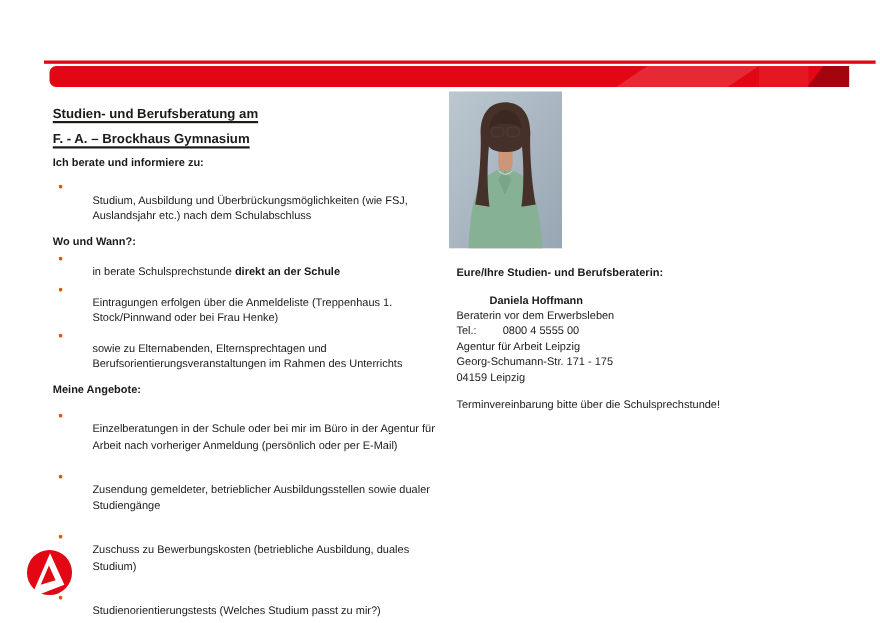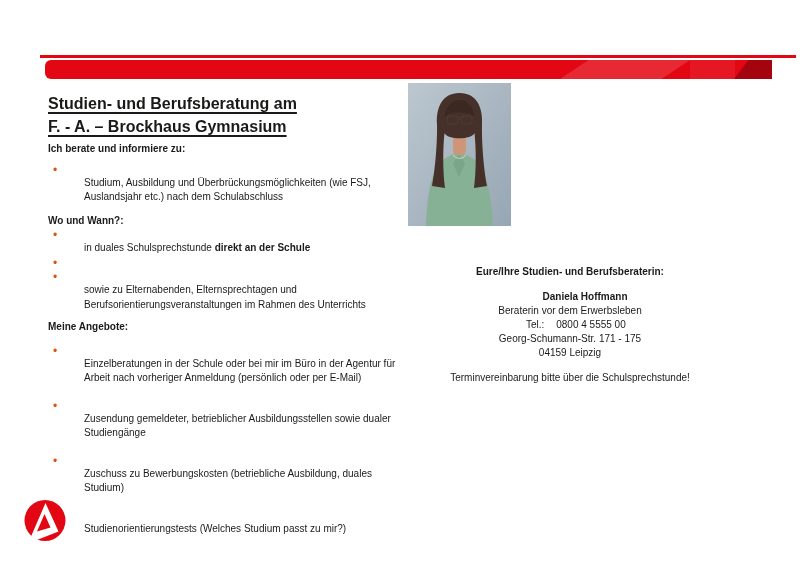--- a/index.html
+++ b/index.html
@@ -24,36 +24,36 @@
     background:rgba(255,255,255,0.07);
   }
   .banner-seg-dark {
     position:absolute; right:0; top:0; width:38px; height:19px;
     background:rgba(0,0,0,0.28);
     clip-path:polygon(38% 0, 100% 0, 100% 100%, 0 100%);
   }
 
   
   .left-col { position:absolute; left:48px; top:92px; width:348px; font-size:10px; line-height:14.5px; }
-  .doc-title { margin:0 0 4px 0; font-size:16px; line-height:23px; font-weight:bold; }
+  .doc-title { margin:0 0 4px 0; font-size:12px; line-height:23px; font-weight:bold; }
   .doc-title .tl { display:block; width:max-content; text-decoration:underline; text-decoration-thickness:1.5px; text-underline-offset:3px; }
   .sec-head { font-weight:bold; }
   .sec-1 .sec-head { margin-bottom:6px; }
   .sec-2 { margin-top:9px; }
   .sec-3 { margin-top:8px; }
   .sec-3 .sec-head { margin-bottom:9px; }
   .li { display:flex; align-items:flex-start; }
   .sec-3 .li { margin-bottom:13px; }
   .dot { flex:0 0 31px; padding-left:5px; color:var(--bullet); font-size:12px; line-height:14.5px; }
   .li-text { flex:1;margin-top:13px; }
   .li-text b { font-weight:bold; }
 
   
   .photo { position:absolute; left:408px; top:83px; width:103px; height:143px; }
-  .right-col { position:absolute; left:415px; top:265px; width:310px; font-size:10px; line-height:14px;text-align:center; }
+  .right-col { position:absolute; left:415px; top:242px; width:310px; font-size:10px; line-height:14px; }
   .advisor-head { font-weight:bold; }
   .advisor-block { margin-top:11px; }
   .advisor-name { font-weight:bold;padding-left:30px; }
   .tel-label { display:inline-block; width:42px; }
   .advisor-note { margin-top:11px; font-weight:normal; }
 
   
   .footer-logo { position:absolute; left:23px; top:500px; display:flex; gap:8px; }
   .logo-text { font-size:18.5px; line-height:22px; font-weight:bold; letter-spacing:-0.2px; margin-top:2px; }
   .logo-text span { display:block; }
@@ -83,24 +83,25 @@
       <div class="li">
         <span class="dot">•</span>
         <span class="li-text"><span>Studium, Ausbildung und Überbrückungsmöglichkeiten (wie FSJ, Auslandsjahr etc.) nach dem Schulabschluss</span><b></b></span>
       </div>
     </div>
 
     <div class="sec sec-2">
       <div class="sec-head">Wo und Wann?:</div>
       <div class="li">
         <span class="dot">•</span>
-        <span class="li-text"><span>in duales Schulsprechstunde </span><b>direkt an der Schule</b></span>
+        <span class="li-text"><span>in berate Schulsprechstunde </span><b>direkt an der Schule</b></span>
       </div>
       <div class="li">
         <span class="dot">•</span>
+        <span class="li-text"><span>Eintragungen erfolgen über die Anmeldeliste (Treppenhaus 1. Stock/Pinnwand oder bei Frau Henke)</span><b></b></span>
       </div>
       <div class="li">
         <span class="dot">•</span>
         <span class="li-text"><span>sowie zu Elternabenden, Elternsprechtagen und Berufsorientierungsveranstaltungen im Rahmen des Unterrichts</span><b></b></span>
       </div>
     </div>
 
     <div class="sec sec-3">
       <div class="sec-head">Meine Angebote:</div>
       <div class="li">
@@ -151,20 +152,21 @@
   </div>
 
   <div class="right-col">
     <div class="advisor-head">Eure/Ihre Studien- und Berufsberaterin:</div>
     <div class="advisor-block">
       <div class="advisor-name">Daniela Hoffmann</div>
       <div>Beraterin vor dem Erwerbsleben</div>
       <div>
         <span class="tel-label">Tel.:</span><span>0800 4 5555 00</span>
       </div>
+      <div>Agentur für Arbeit Leipzig</div>
       <div>Georg-Schumann-Str. 171 - 175</div>
       <div>04159 Leipzig</div>
     </div>
     <div class="advisor-note">Terminvereinbarung bitte über die Schulsprechstunde!</div>
   </div>
 
   <div class="footer-logo">
     <span>
       <svg width="44" height="47" viewBox="0 0 44 47" xmlns="http://www.w3.org/2000/svg">
         <circle cx="22" cy="20.5" r="20.5" fill="#e30613"></circle>

